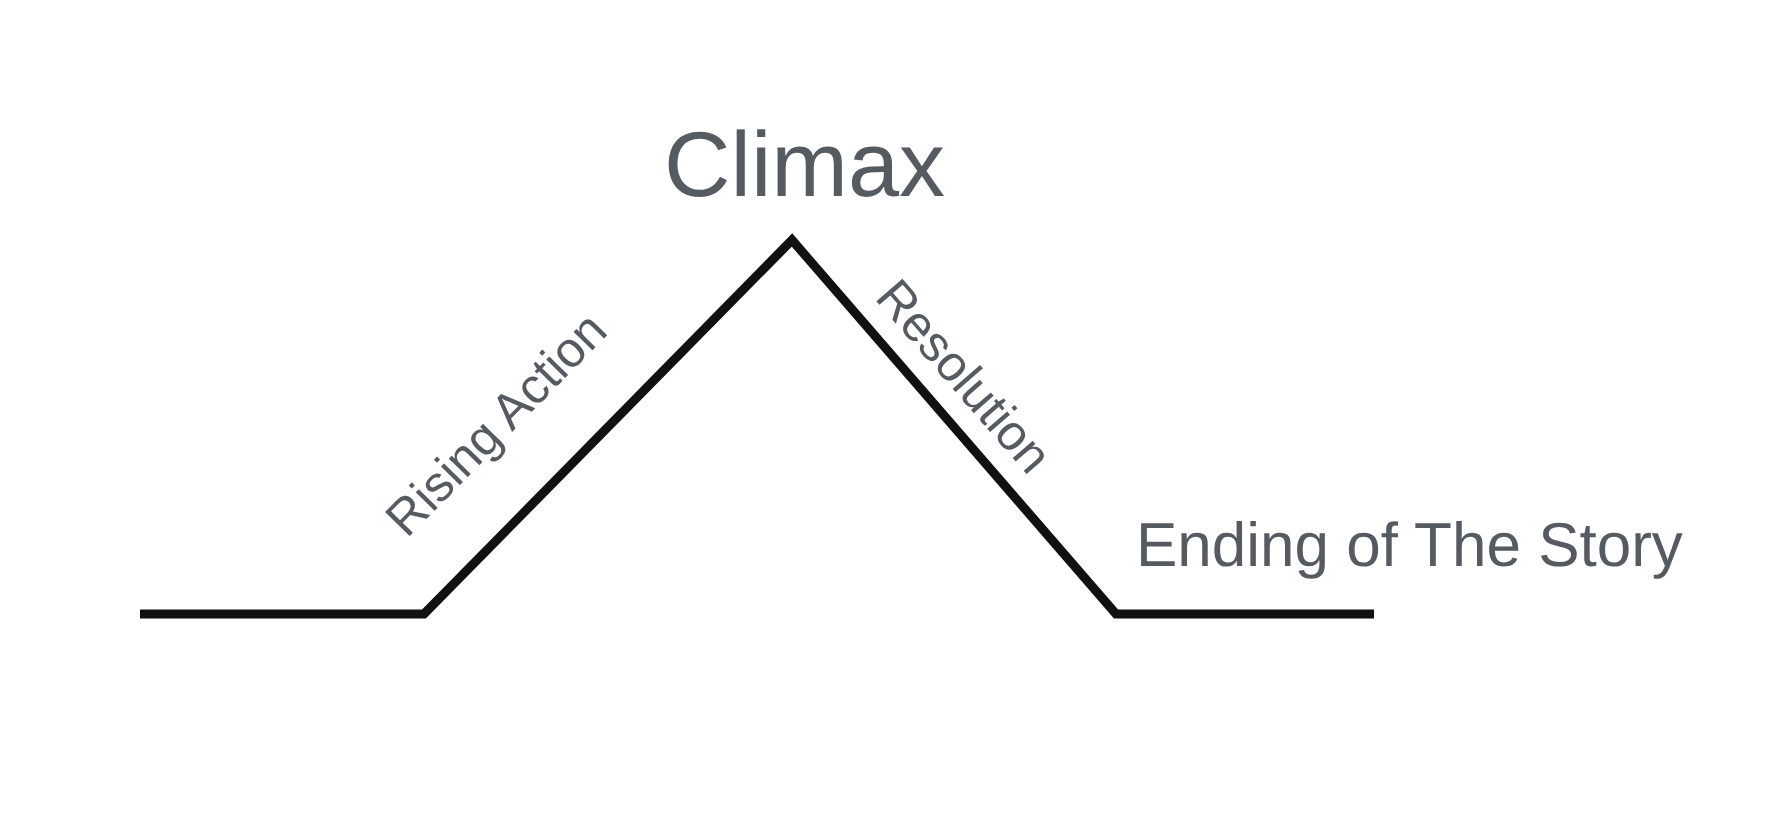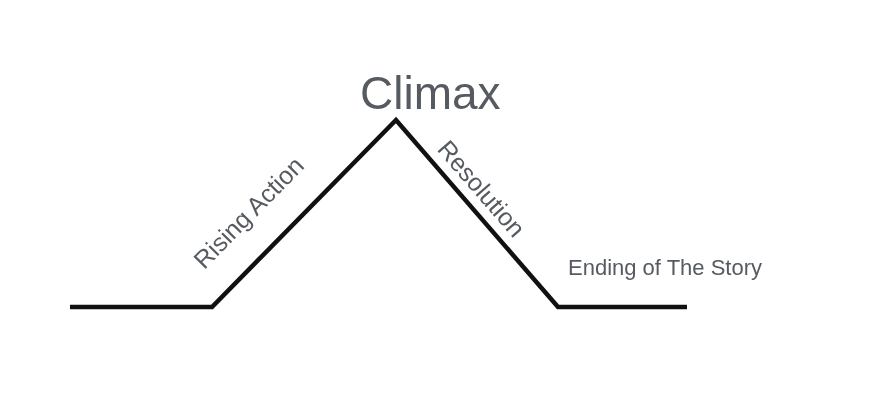--- a/index.html
+++ b/index.html
@@ -30,34 +30,33 @@
   .label {
     position: absolute;
     color: #565b61;
     white-space: nowrap;
     line-height: 1;
     font-family: "Liberation Sans", sans-serif;
     font-weight: 400;
   }
   #label-climax {
     left: 332px;
-    top: 70px;
+    top: 59px;
     font-size: 46px;
     letter-spacing: 0px;
-    margin-left: 28px;
   }
   #label-introduction {
     left: 28px;
     top: 257px;
     font-size: 31px;
   }
   #label-ending {
     left: 568px;
     top: 257px;
-    font-size: 22px;
+    font-size: 31px;
   }
   #label-rising-action {
     left: 207px;
     top: 248px;
     font-size: 25px;
     transform-origin: 0 100%;
     transform: rotate(-45.5deg);
   }
   #label-resolution {
     left: 452px;

